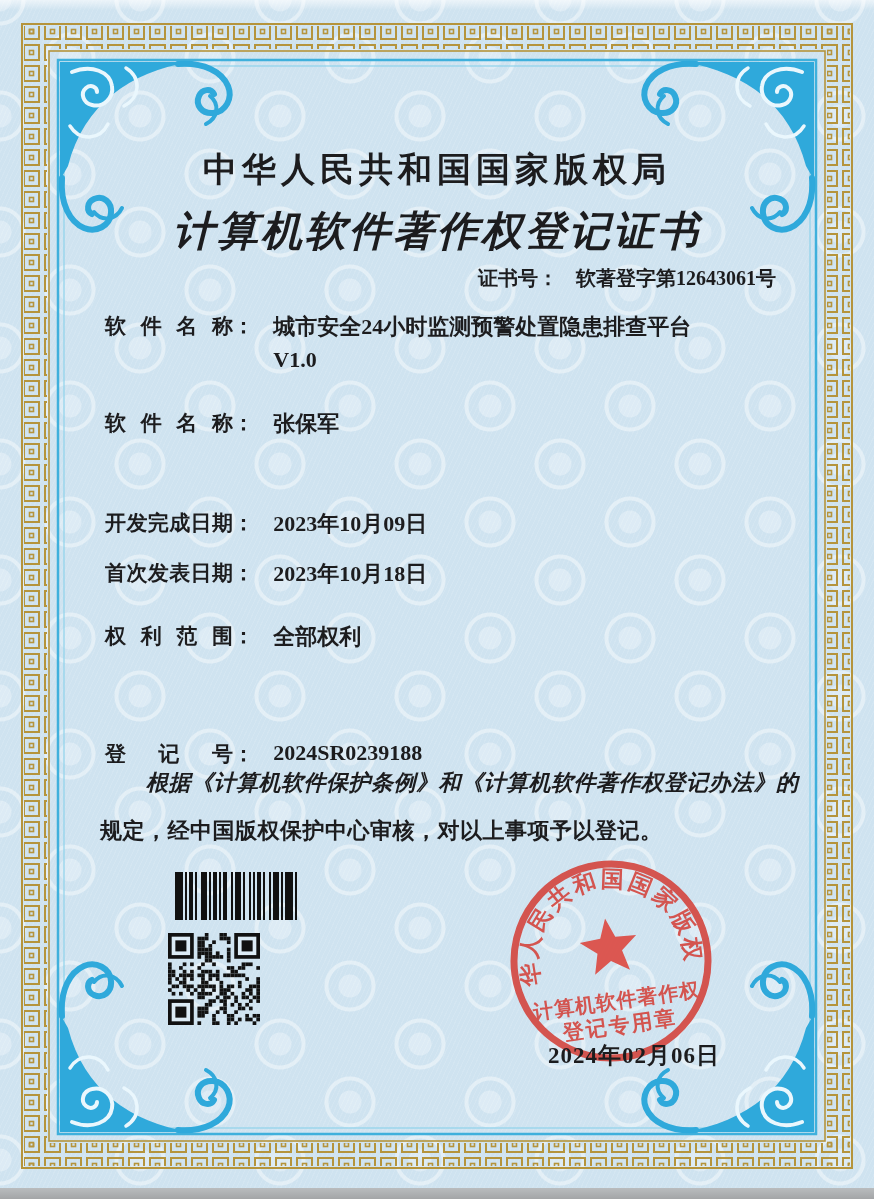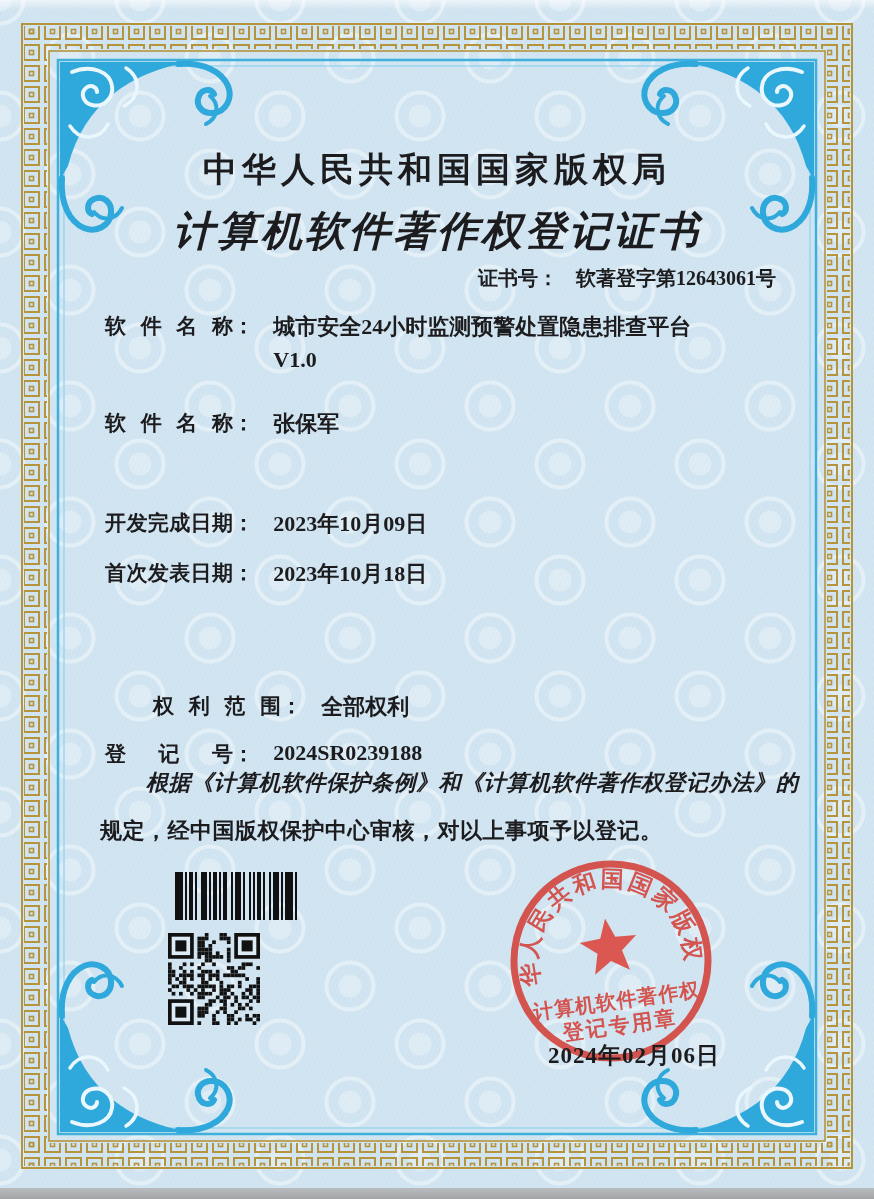--- a/index.html
+++ b/index.html
@@ -92,21 +92,21 @@
     <span class="fvalue">张保军</span>
   </div>
   <div class="abs frow" style="top:509px;">
     <span class="flabel">开发完成日期</span><span class="fcolon">：</span>
     <span class="fvalue">2023年10月09日</span>
   </div>
   <div class="abs frow" style="top:559px;">
     <span class="flabel">首次发表日期</span><span class="fcolon">：</span>
     <span class="fvalue">2023年10月18日</span>
   </div>
-  <div class="abs frow" style="top:692px;margin-left:48px;">
+  <div class="abs frow" style="top:622px;">
     <span class="flabel">权利范围</span><span class="fcolon">：</span>
     <span class="fvalue">全部权利</span>
   </div>
   <div class="abs frow" style="top:740px;">
     <span class="flabel">登记号</span><span class="fcolon">：</span>
     <span class="fvalue">2024SR0239188</span>
   </div>
 
   <div class="abs statement-line" style="left:146px;top:768px;font-style:italic;">根据《计算机软件保护条例》和《计算机软件著作权登记办法》的</div>
   <div class="abs statement-line" style="left:100px;top:816px;text-align:right;">规定，经中国版权保护中心审核，对以上事项予以登记。</div>

